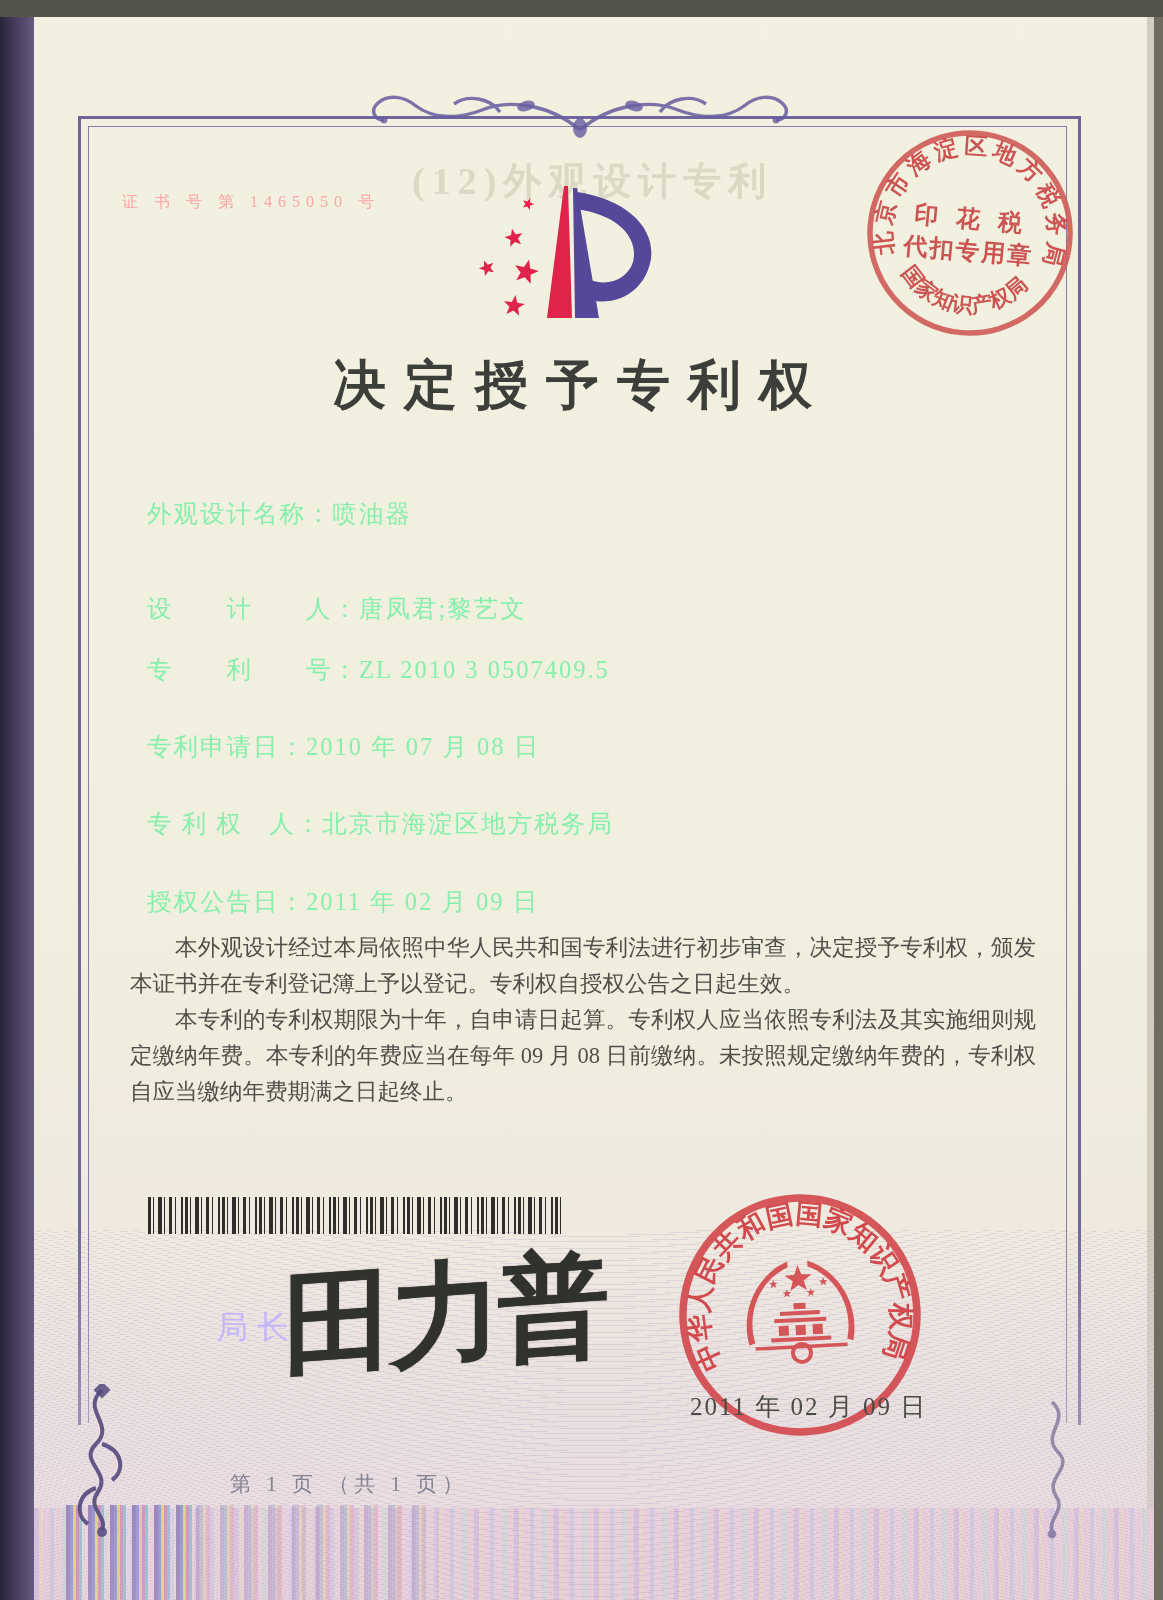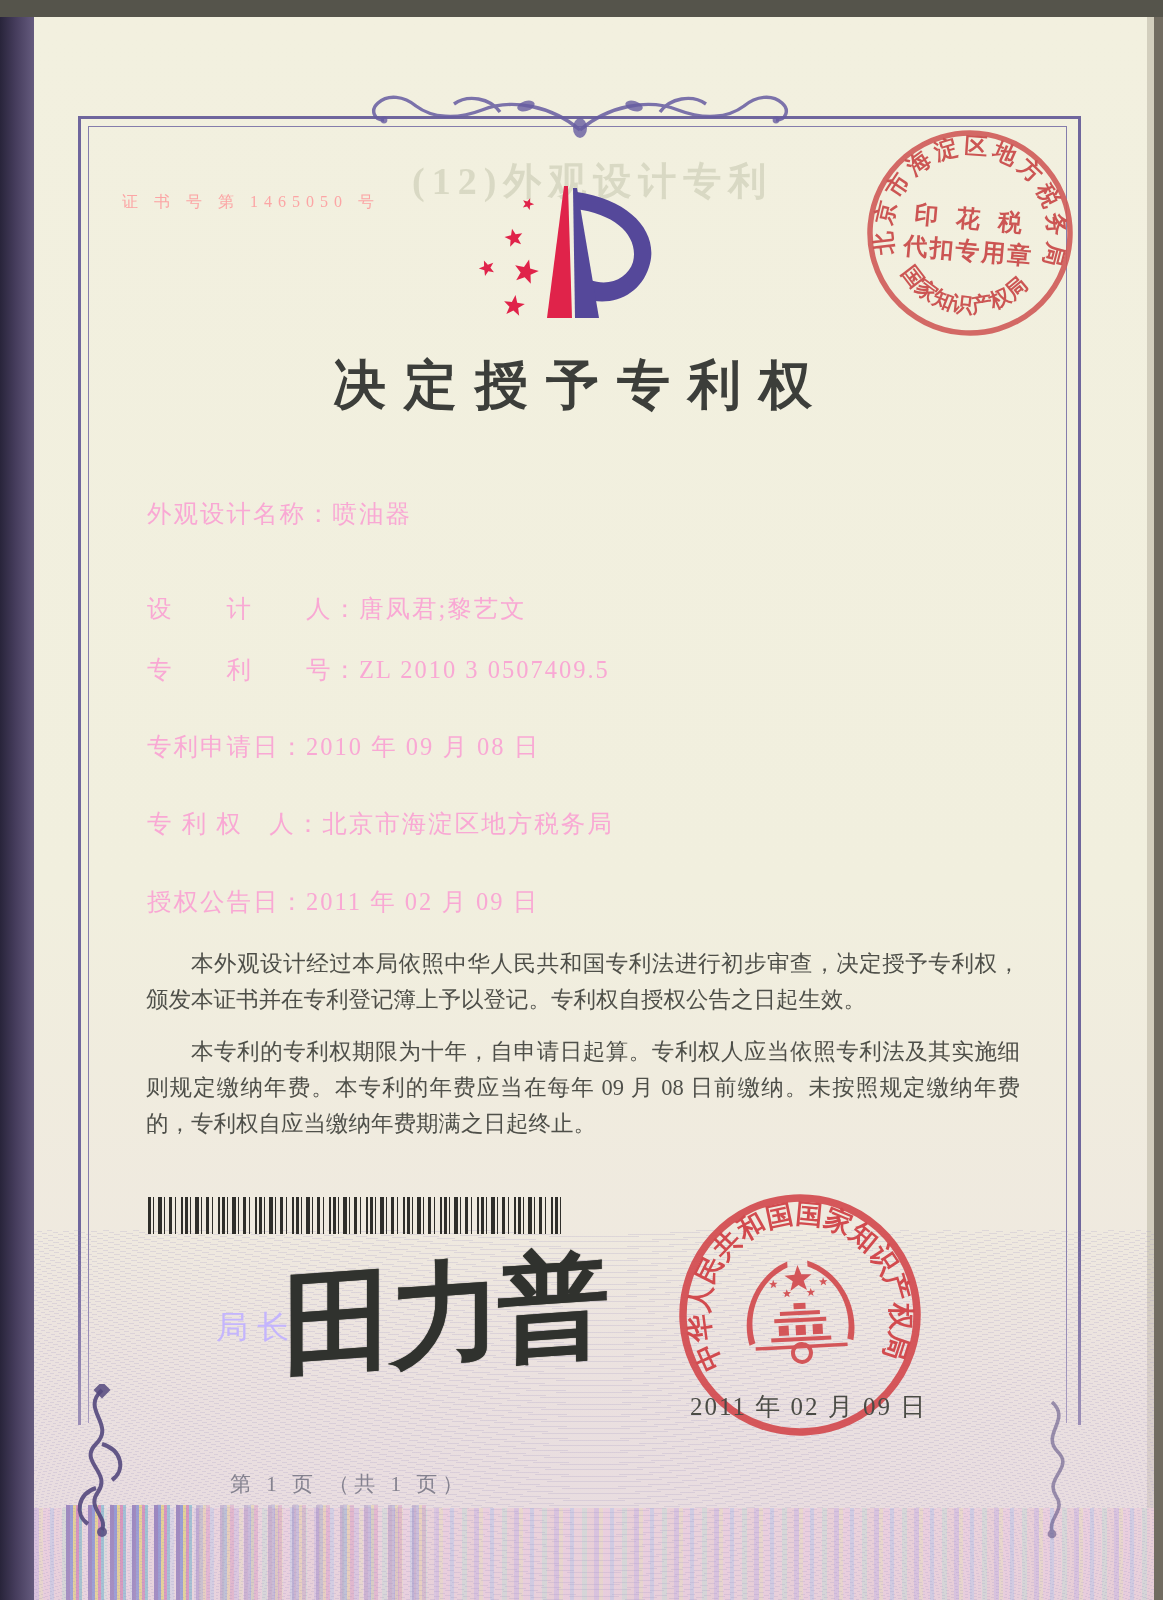--- a/index.html
+++ b/index.html
@@ -42,26 +42,26 @@
     color:rgba(148,152,120,.26);font-weight:700;}
 
   .certno{position:absolute;left:122px;top:192px;z-index:5;font-size:16px;letter-spacing:6px;color:#fca5a5;}
   .title{position:absolute;left:0;width:1163px;top:350px;z-index:5;text-align:center;
     font-size:53px;font-weight:700;letter-spacing:18px;color:#3c3e3a;}
 
   .logo{position:absolute;left:440px;top:176px;z-index:4;}
   .stamp{position:absolute;left:858px;top:121px;z-index:5;transform:rotate(5deg);}
   .stamp text,.seal text{font-family:"Liberation Serif","DejaVu Serif",serif;}
 
-  .field{position:absolute;left:147px;z-index:5;font-size:24.5px;letter-spacing:2px;color:#f9a8d4;white-space:nowrap;}
+  .field{position:absolute;left:147px;z-index:5;font-size:24.5px;letter-spacing:2px;color:#86efac;white-space:nowrap;}
   .f0{top:497px}.f1{top:592px}.f2{top:653px}.f3{top:730px}.f4{top:807px}.f5{top:885px}
 
   .body-text{position:absolute;left:130px;top:930px;width:906px;z-index:5;
     font-size:22.5px;line-height:36px;color:#4e4f49;text-align:justify;}
-  .body-text p{margin:16px;text-indent:2em;}
+  .body-text p{margin:0;text-indent:2em;}
 
   .barcode{position:absolute;left:148px;top:1197px;width:413px;height:37px;z-index:5;
     background:repeating-linear-gradient(90deg,
       #2f2e2a 0 3px,transparent 3px 5px,#2f2e2a 5px 6px,transparent 6px 10px,
       #2f2e2a 10px 14px,transparent 14px 16px,#2f2e2a 16px 17px,transparent 17px 21px,
       #2f2e2a 21px 24px,transparent 24px 27px,#2f2e2a 27px 28px,transparent 28px 33px,
       #2f2e2a 33px 35px,transparent 35px 37px);}
 
   .sig-title{position:absolute;left:216px;top:1306px;z-index:6;font-size:32px;letter-spacing:9px;color:#c4b5fd;}
   .signature{position:absolute;left:282px;top:1240px;z-index:6;font-size:112px;font-weight:700;
@@ -160,21 +160,21 @@
   </text>
   <text x="0" y="-6" text-anchor="middle" fill="#cc5553" font-size="24" font-weight="700" letter-spacing="6">印 花 税</text>
   <text x="0" y="26" text-anchor="middle" fill="#cc5553" font-size="24" font-weight="700" letter-spacing="2">代扣专用章</text>
 </svg>
 
 <div class="title">决定授予专利权</div>
 
 <div class="field f0"><span>外观设计名称：</span><span>喷油器</span></div>
 <div class="field f1"><span>设　　计　　人：</span><span>唐凤君;黎艺文</span></div>
 <div class="field f2"><span>专　　利　　号：</span><span>ZL 2010 3 0507409.5</span></div>
-<div class="field f3"><span>专利申请日：</span><span>2010 年 09 月 08 日</span></div>
+<div class="field f3"><span>专利申请日：</span><span>2010 年 07 月 08 日</span></div>
 <div class="field f4"><span>专 利 权　人：</span><span>北京市海淀区地方税务局</span></div>
 <div class="field f5"><span>授权公告日：</span><span>2011 年 02 月 09 日</span></div>
 
 <div class="body-text">
   <p>本外观设计经过本局依照中华人民共和国专利法进行初步审查，决定授予专利权，颁发本证书并在专利登记簿上予以登记。专利权自授权公告之日起生效。</p>
   <p>本专利的专利权期限为十年，自申请日起算。专利权人应当依照专利法及其实施细则规定缴纳年费。本专利的年费应当在每年 09 月 08 日前缴纳。未按照规定缴纳年费的，专利权自应当缴纳年费期满之日起终止。</p>
 </div>
 
 <div class="barcode"></div>
 

